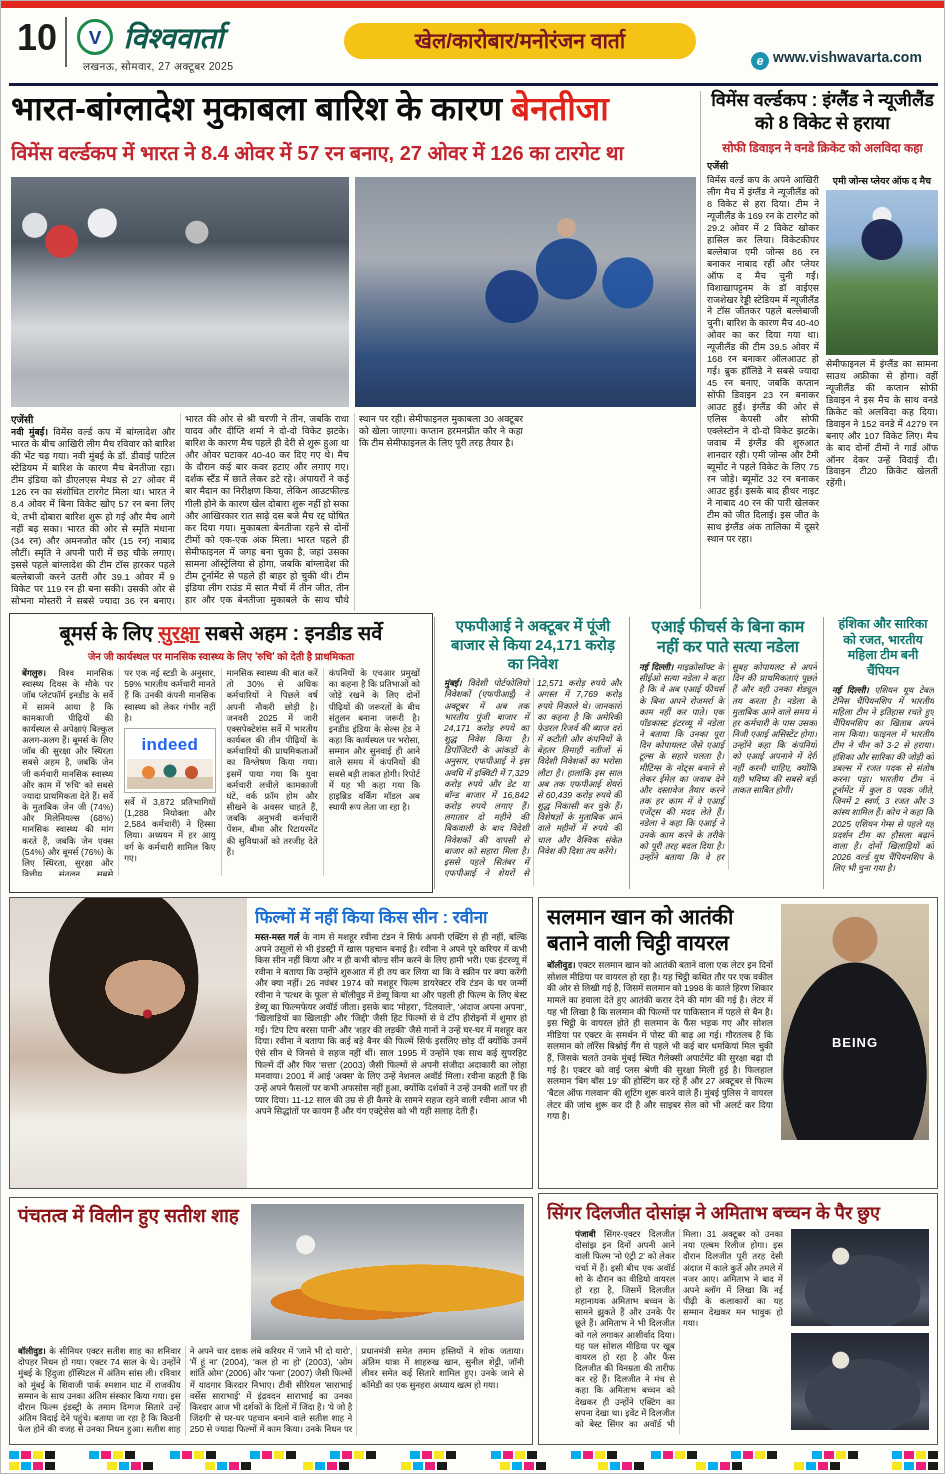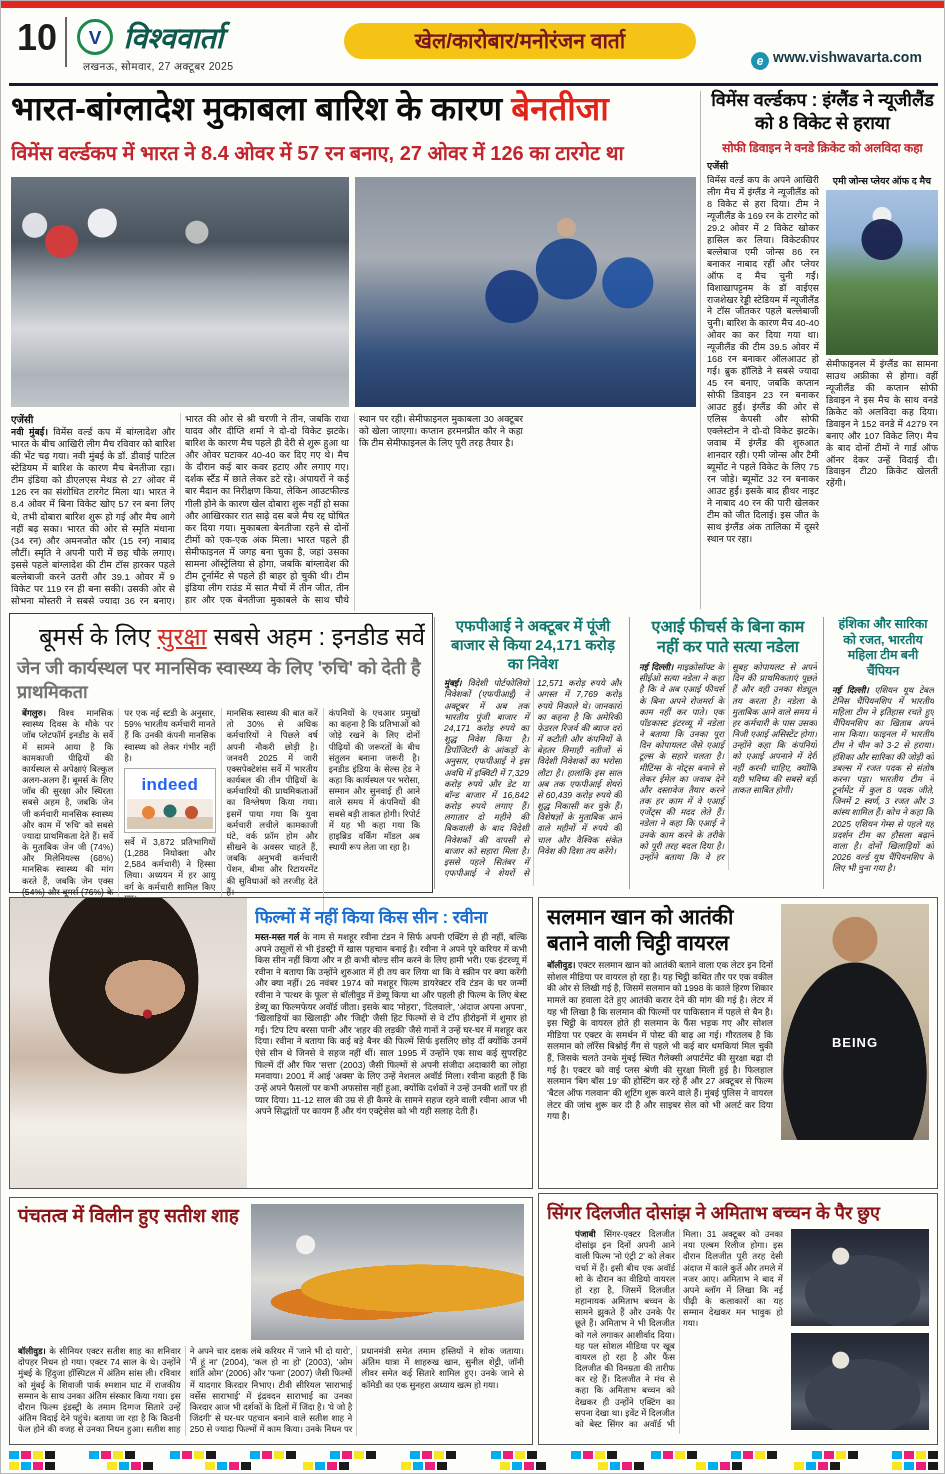--- a/index.html
+++ b/index.html
@@ -72,23 +72,23 @@
   .rs-cap { font-weight:bold; font-size:9.5px; text-align:center; line-height:1.25; }
   .ph-england { width:112px; height:165px; margin:3px 0 4px 0;
     background:
       radial-gradient(circle at 50% 30%, rgba(24,33,76,.95) 0 20px, rgba(24,33,76,0) 21px),
       radial-gradient(circle at 50% 16%, rgba(242,242,242,.95) 0 9px, rgba(242,242,242,0) 10px),
       linear-gradient(180deg,#a8c2e0 0%,#8fb0d4 30%,#5d8a4e 58%,#48703c 82%,#3c5f33 100%); }
 
   
   .box { position:absolute; top:612px; height:280px; background:#fdfdfa; }
   .box-indeed { left:8px; width:424px; border:1px solid #3a3a3a; padding:5px 7px; }
-  .bi-head { text-align:right; font-size:24px; font-weight:normal; color:#101010; white-space:nowrap; overflow:hidden; }
+  .bi-head { text-align:center; font-size:20px; font-weight:bold; color:#101010; white-space:nowrap; overflow:hidden; }
   .bi-head .accent { color:#d42a22; text-decoration:underline; }
-  .bi-sub { text-align:left; font-size:18px; font-weight:bold; color:#737373; margin-top:3px; }
+  .bi-sub { text-align:center; font-size:10px; font-weight:bold; color:#b91c1c; margin-top:3px; }
   .bi-cols { display:flex; margin-top:5px; height:208px; overflow:hidden; }
   .bi-col { flex:1; padding:0 5px; font-size:8.6px; line-height:1.3; overflow:hidden; }
   .bi-col + .bi-col { border-left:1px solid #c9c9c9; }
   .indeed-logo { border:1px solid #aaa; background:#fff; margin:4px 0; padding:5px 2px 3px; text-align:center; }
   .indeed-word { color:#2164f3; font-weight:bold; font-size:17px; letter-spacing:.3px; }
   .indeed-art { height:30px; margin-top:3px;
     background:
       radial-gradient(circle at 25% 45%, #e8833a 0 6px, transparent 7px),
       radial-gradient(circle at 50% 40%, #2b6f6a 0 6px, transparent 7px),
       radial-gradient(circle at 75% 45%, #c4562f 0 6px, transparent 7px),

